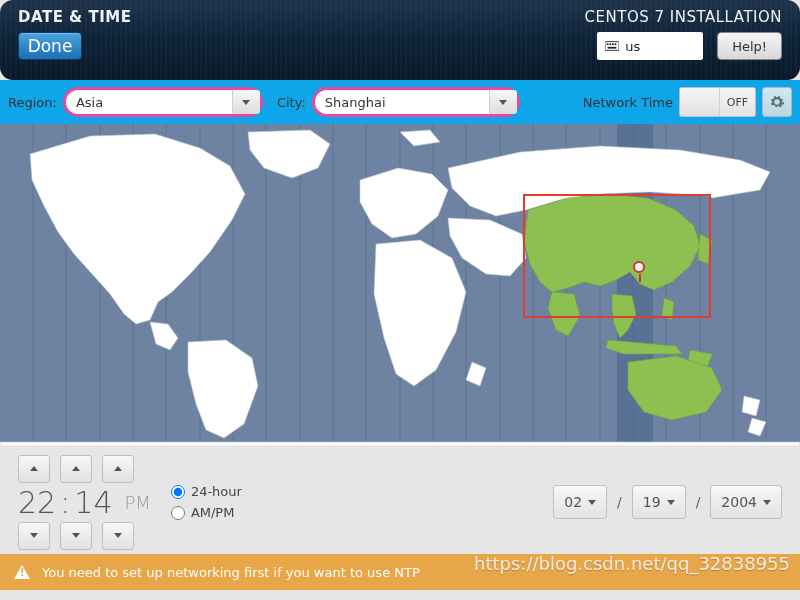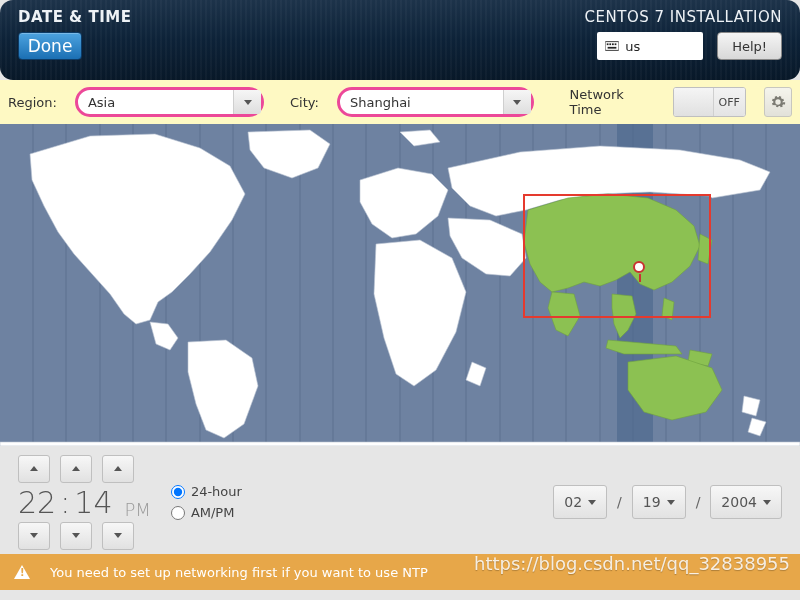--- a/index.html
+++ b/index.html
@@ -37,21 +37,21 @@
   .kb-icon { width: 14px; height: 10px; }
   .help-btn {
     height: 28px; padding: 0 14px; border: 1px solid #888; border-radius: 4px;
     background: linear-gradient(to bottom, #f5f5f5, #d8d8d8); color: #333;
     font-size: 13px; cursor: pointer;
   }
 
   
   .selector-row {
     height: 44px; padding: 0 8px; display: flex; align-items: center;
-    background: #fef9c3; font-size: 13px; color: #333; gap: 18px;
+    background: #0ea5e9; font-size: 13px; color: #333; gap: 6px;
   }
   .selector-row .spacer { flex: 1; }
   .combo {
     height: 30px; background: #fff; border: 3px solid #ec4899; border-radius: 15px;
     display: flex; align-items: center; position: relative;
   }
   .combo .combo-text { padding: 0 10px; color: #333; }
   .combo .combo-btn {
     width: 28px; height: 100%; border-left: 1px solid #cfcfcf;
     background: linear-gradient(to bottom, #f6f6f6, #dedede);
@@ -99,37 +99,37 @@
   .time-block { display:flex; flex-direction:column; align-items:flex-start; gap:2px;}
   .stepper-row { display:flex; gap:10px;}
   .step-btn {
     width: 32px; height: 28px; border:1px solid #bfbfbf; border-radius:3px;
     background: linear-gradient(to bottom,#f7f7f7,#e1e1e1);
     display:flex; align-items:center; justify-content:center; cursor:pointer;
   }
   .caret-up {
     width:0;height:0;border-left:4px solid transparent;border-right:4px solid transparent;border-bottom:5px solid #555;
   }
-  .time-line { display:flex; align-items:flex-end; gap:4px; font-size:30px; color:#555; font-weight:300;}
+  .time-line { display:flex; align-items:center; gap:4px; font-size:30px; color:#555; font-weight:300;}
   .time-line .ampm { font-size:18px; color:#9a9a9a; margin-left:8px;}
   .radio-col { display:flex; flex-direction:column; gap:6px; font-size:13px; color:#444;}
   .radio-col label { display:flex; align-items:center; gap:6px; cursor:pointer;}
   .radio-col input { width:14px; height:14px;}
   .bottom .spacer { flex:1;}
   .date-row { display:flex; align-items:center; gap:10px; font-size:14px; color:#666;}
   .date-btn {
     height:34px; padding:0 10px; border:1px solid #bfbfbf; border-radius:3px;
     background:linear-gradient(to bottom,#f7f7f7,#e2e2e2); display:flex; align-items:center; gap:6px;
     color:#555; cursor:pointer;
   }
 
   
   .footer {
     height:36px; background:#e7a749; color:#fff; font-size:13px;
-    display:flex; align-items:center; padding:0 14px; gap:20px; position:relative;
+    display:flex; align-items:center; padding:0 14px; gap:12px; position:relative;
   }
   .warn-icon {
     width:0;height:0;border-left:8px solid transparent;border-right:8px solid transparent;
     border-bottom:14px solid #fff; position:relative;
   }
   .warn-icon::after{
     content:"!"; position:absolute; left:-2px; top:2px; width:4px; text-align:center;
     font-size:10px; color:#e7a749; font-weight:bold;
   }
   .watermark {

